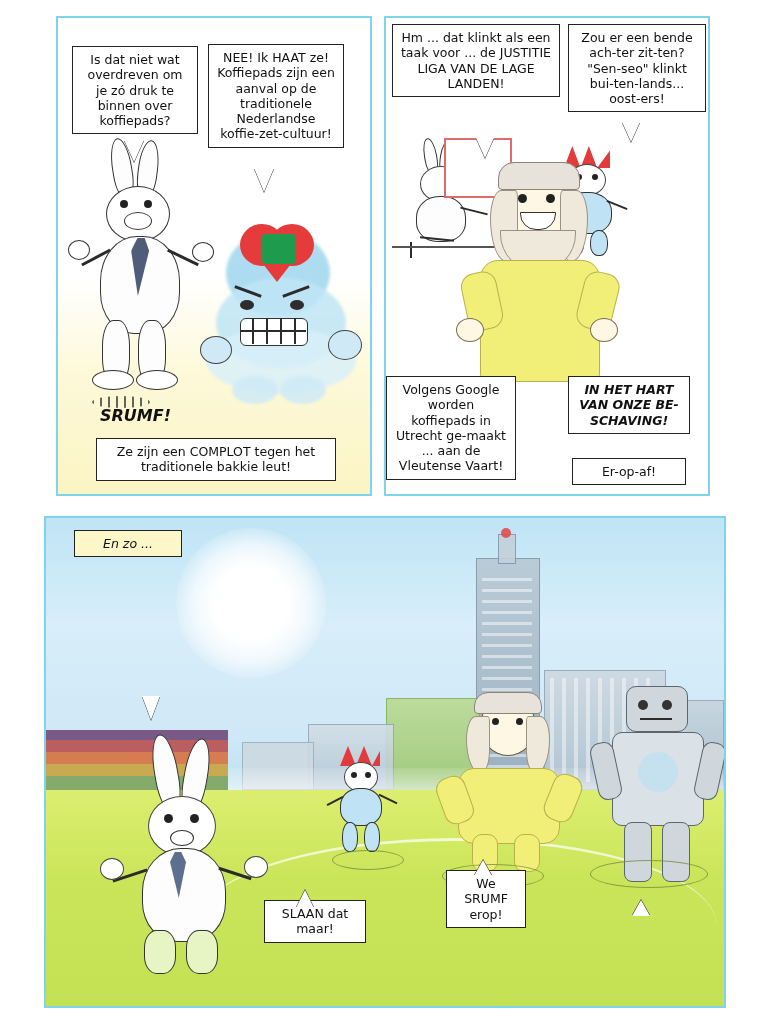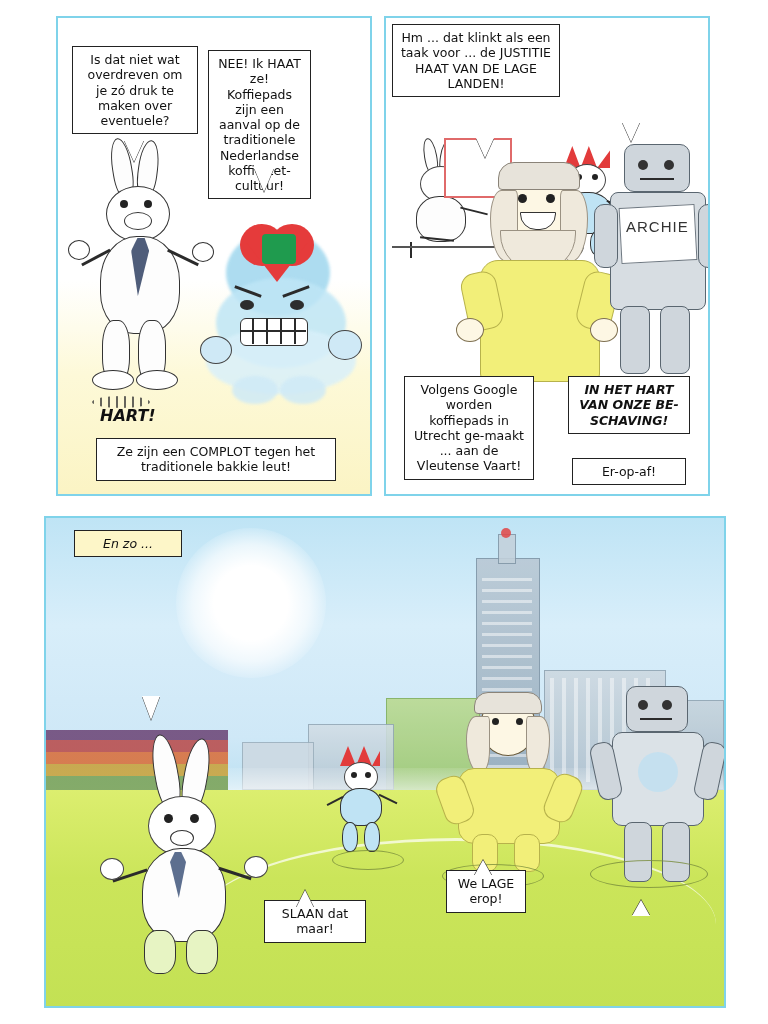--- a/index.html
+++ b/index.html
@@ -95,29 +95,29 @@
       <div class="inkline" style="left:60px;top:100px;width:2px;height:26px;"></div>
       <div class="inkline" style="left:74px;top:100px;width:2px;height:26px;"></div>
       <div class="inkline" style="left:88px;top:100px;width:2px;height:26px;"></div>
 
       <div class="blob" style="left:-6px;top:118px;width:30px;height:26px;background:#cfe9f6;border:1.6px solid #444;"></div>
       <div class="blob" style="left:122px;top:112px;width:32px;height:28px;background:#cfe9f6;border:1.6px solid #444;"></div>
       <div class="cloudy" style="left:26px;top:158px;width:46px;height:28px;background:#cfeaf7;"></div>
       <div class="cloudy" style="left:74px;top:158px;width:46px;height:28px;background:#cfeaf7;"></div>
     </div>
 
-    <div class="grrr" style="left:42px;top:388px;">HART!</div>
+    <div class="grrr" style="left:42px;top:388px;">SRUMF!</div>
     <div class="art" style="left:34px;top:378px;width:58px;height:12px;
          background:repeating-linear-gradient(90deg,#333 0 2px,transparent 2px 8px);opacity:.75;border-radius:50%;"></div>
 
-    <div class="bal" style="left:14px;top:28px;width:126px;">Is dat niet wat overdreven om je zó druk te maken over eventuele?</div>
+    <div class="bal" style="left:14px;top:28px;width:126px;">Is dat niet wat overdreven om je zó druk te binnen over koffiepads?</div>
     <div class="tail" style="left:66px;top:122px;border-left:10px solid transparent;border-right:10px solid transparent;border-top:22px solid #fff;
                 filter:drop-shadow(0 1px 0 #222);"></div>
 
-    <div class="bal" style="left:150px;top:32px;width:103px;">NEE! Ik HAAT ze! Koffiepads zijn een aanval op de traditionele Nederlandse koffie-zet-cultuur!</div>
+    <div class="bal" style="left:150px;top:26px;width:136px;">NEE! Ik HAAT ze! Koffiepads zijn een aanval op de traditionele Nederlandse koffie-zet-cultuur!</div>
     <div class="tail" style="left:196px;top:150px;border-left:10px solid transparent;border-right:10px solid transparent;border-top:24px solid #fff;
                 filter:drop-shadow(0 1px 0 #222);"></div>
 
     <div class="bal" style="left:38px;top:420px;width:240px;">Ze zijn een COMPLOT tegen het traditionele bakkie leut!</div>
   </div>
 
   <div class="panel" id="panel2">
 
     <div class="art" style="left:18px;top:120px;width:92px;height:120px;">
       <div class="ear" style="left:20px;top:0;width:11px;height:34px;transform:rotate(-10deg);"></div>
@@ -155,42 +155,30 @@
       <div class="art" style="left:56px;top:52px;width:34px;height:16px;border:1.6px solid #333;border-radius:0 0 16px 16px;background:#fff;"></div>
       <div class="art" style="left:36px;top:70px;width:74px;height:40px;background:#efe9dc;border:1.2px solid #9a9182;border-radius:0 0 40px 40px;"></div>
 
       <div class="art" style="left:16px;top:100px;width:118px;height:120px;background:#f2ef79;border:1.6px solid #b7b24b;border-radius:18px 18px 8px 8px;"></div>
       <div class="art" style="left:0px;top:112px;width:34px;height:56px;background:#f2ef79;border:1.5px solid #b7b24b;border-radius:14px;transform:rotate(-12deg);"></div>
       <div class="art" style="left:116px;top:112px;width:34px;height:56px;background:#f2ef79;border:1.5px solid #b7b24b;border-radius:14px;transform:rotate(14deg);"></div>
       <div class="blob" style="left:-8px;top:158px;width:26px;height:22px;background:#fdf7e4;border:1.4px solid #7d6f50;"></div>
       <div class="blob" style="left:126px;top:158px;width:26px;height:22px;background:#fdf7e4;border:1.4px solid #7d6f50;"></div>
     </div>
 
-    <div class="art" style="left:216px;top:126px;width:110px;height:236px;">
-      <div class="art" style="left:22px;top:0;width:64px;height:46px;background:#cfd6dc;border:1.6px solid #5a6670;border-radius:10px;"></div>
-      <div class="blob" style="left:36px;top:16px;width:10px;height:10px;background:#333;"></div>
-      <div class="blob" style="left:62px;top:16px;width:10px;height:10px;background:#333;"></div>
-      <div class="inkline" style="left:38px;top:34px;width:34px;height:2px;"></div>
-      <div class="art" style="left:8px;top:48px;width:94px;height:116px;background:#d7dde2;border:1.6px solid #5a6670;border-radius:8px;"></div>
-      <div class="art" style="left:18px;top:62px;width:74px;height:54px;background:#fff;border:1.4px solid #6d7780;transform:rotate(-3deg);"></div>
-      <div class="lbl" style="left:24px;top:74px;font-family:'Liberation Sans',sans-serif;font-size:15px;letter-spacing:1px;color:#333;">ARCHIE</div>
-      <div class="art" style="left:-8px;top:60px;width:22px;height:62px;background:#cfd6dc;border:1.5px solid #5a6670;border-radius:10px;"></div>
-      <div class="art" style="left:96px;top:60px;width:22px;height:62px;background:#cfd6dc;border:1.5px solid #5a6670;border-radius:10px;"></div>
-      <div class="art" style="left:18px;top:162px;width:28px;height:66px;background:#cfd6dc;border:1.5px solid #5a6670;border-radius:8px;"></div>
-      <div class="art" style="left:58px;top:162px;width:28px;height:66px;background:#cfd6dc;border:1.5px solid #5a6670;border-radius:8px;"></div>
-    </div>
-
-    <div class="bal" style="left:6px;top:6px;width:168px;">Hm ... dat klinkt als een taak voor ... de JUSTITIE HAAT VAN DE LAGE LANDEN!</div>
+
+    <div class="bal" style="left:6px;top:6px;width:168px;">Hm ... dat klinkt als een taak voor ... de JUSTITIE LIGA VAN DE LAGE LANDEN!</div>
     <div class="tail" style="left:90px;top:120px;border-left:9px solid transparent;border-right:9px solid transparent;border-top:20px solid #fff;
                 filter:drop-shadow(0 1px 0 #222);"></div>
 
+    <div class="bal" style="left:182px;top:6px;width:138px;">Zou er een bende ach-ter zit-ten? "Sen-seo" klinkt bui-ten-lands... oost-ers!</div>
     <div class="tail" style="left:236px;top:104px;border-left:9px solid transparent;border-right:9px solid transparent;border-top:20px solid #fff;
                 filter:drop-shadow(0 1px 0 #222);"></div>
 
-    <div class="bal" style="left:18px;top:358px;width:130px;">Volgens Google worden koffiepads in Utrecht ge-maakt ... aan de Vleutense Vaart!</div>
+    <div class="bal" style="left:0;top:358px;width:130px;">Volgens Google worden koffiepads in Utrecht ge-maakt ... aan de Vleutense Vaart!</div>
 
     <div class="bal" style="left:182px;top:358px;width:122px;font-style:italic;font-weight:bold;">IN HET HART VAN ONZE BE-SCHAVING!</div>
 
     <div class="bal" style="left:186px;top:440px;width:114px;">Er-op-af!</div>
   </div>
 
   <div class="panel" id="panel3">
 
     <div class="sun" style="left:130px;top:10px;width:150px;height:150px;"></div>
 
@@ -278,21 +266,21 @@
 
     <div class="bal yellow" style="left:28px;top:12px;width:108px;font-style:italic;">En zo ...</div>
 
     <div class="tail" style="left:96px;top:178px;border-left:9px solid transparent;border-right:9px solid transparent;border-top:24px solid #fff;
                 filter:drop-shadow(0 1px 0 #222);"></div>
 
     <div class="bal" style="left:218px;top:382px;width:102px;">SLAAN dat maar!</div>
     <div class="tail" style="left:250px;top:372px;border-left:9px solid transparent;border-right:9px solid transparent;border-bottom:18px solid #fff;
                 filter:drop-shadow(0 -1px 0 #222);"></div>
 
-    <div class="bal" style="left:400px;top:352px;width:80px;">We LAGE erop!</div>
+    <div class="bal" style="left:400px;top:352px;width:80px;">We SRUMF erop!</div>
     <div class="tail" style="left:428px;top:342px;border-left:9px solid transparent;border-right:9px solid transparent;border-bottom:16px solid #fff;
                 filter:drop-shadow(0 -1px 0 #222);"></div>
 
     <div class="tail" style="left:586px;top:382px;border-left:9px solid transparent;border-right:9px solid transparent;border-bottom:16px solid #fff;
                 filter:drop-shadow(0 -1px 0 #222);"></div>
   </div>
 
 </div>
 
 </body></html>

